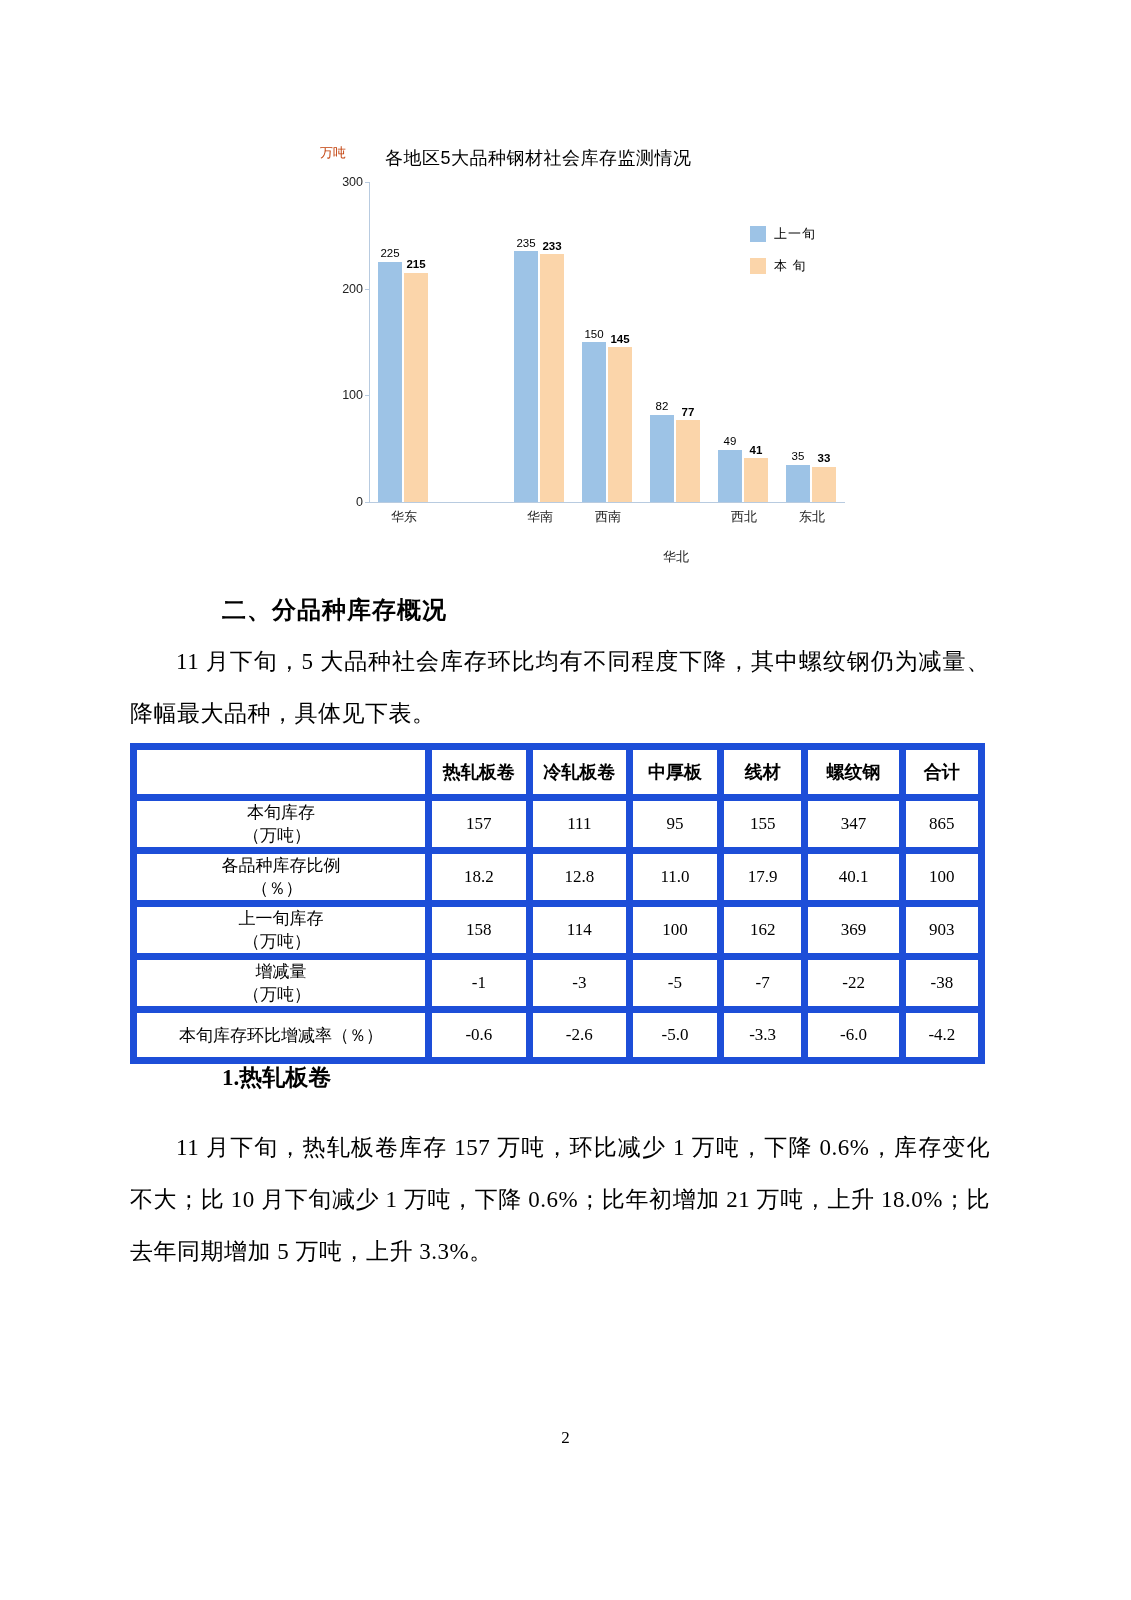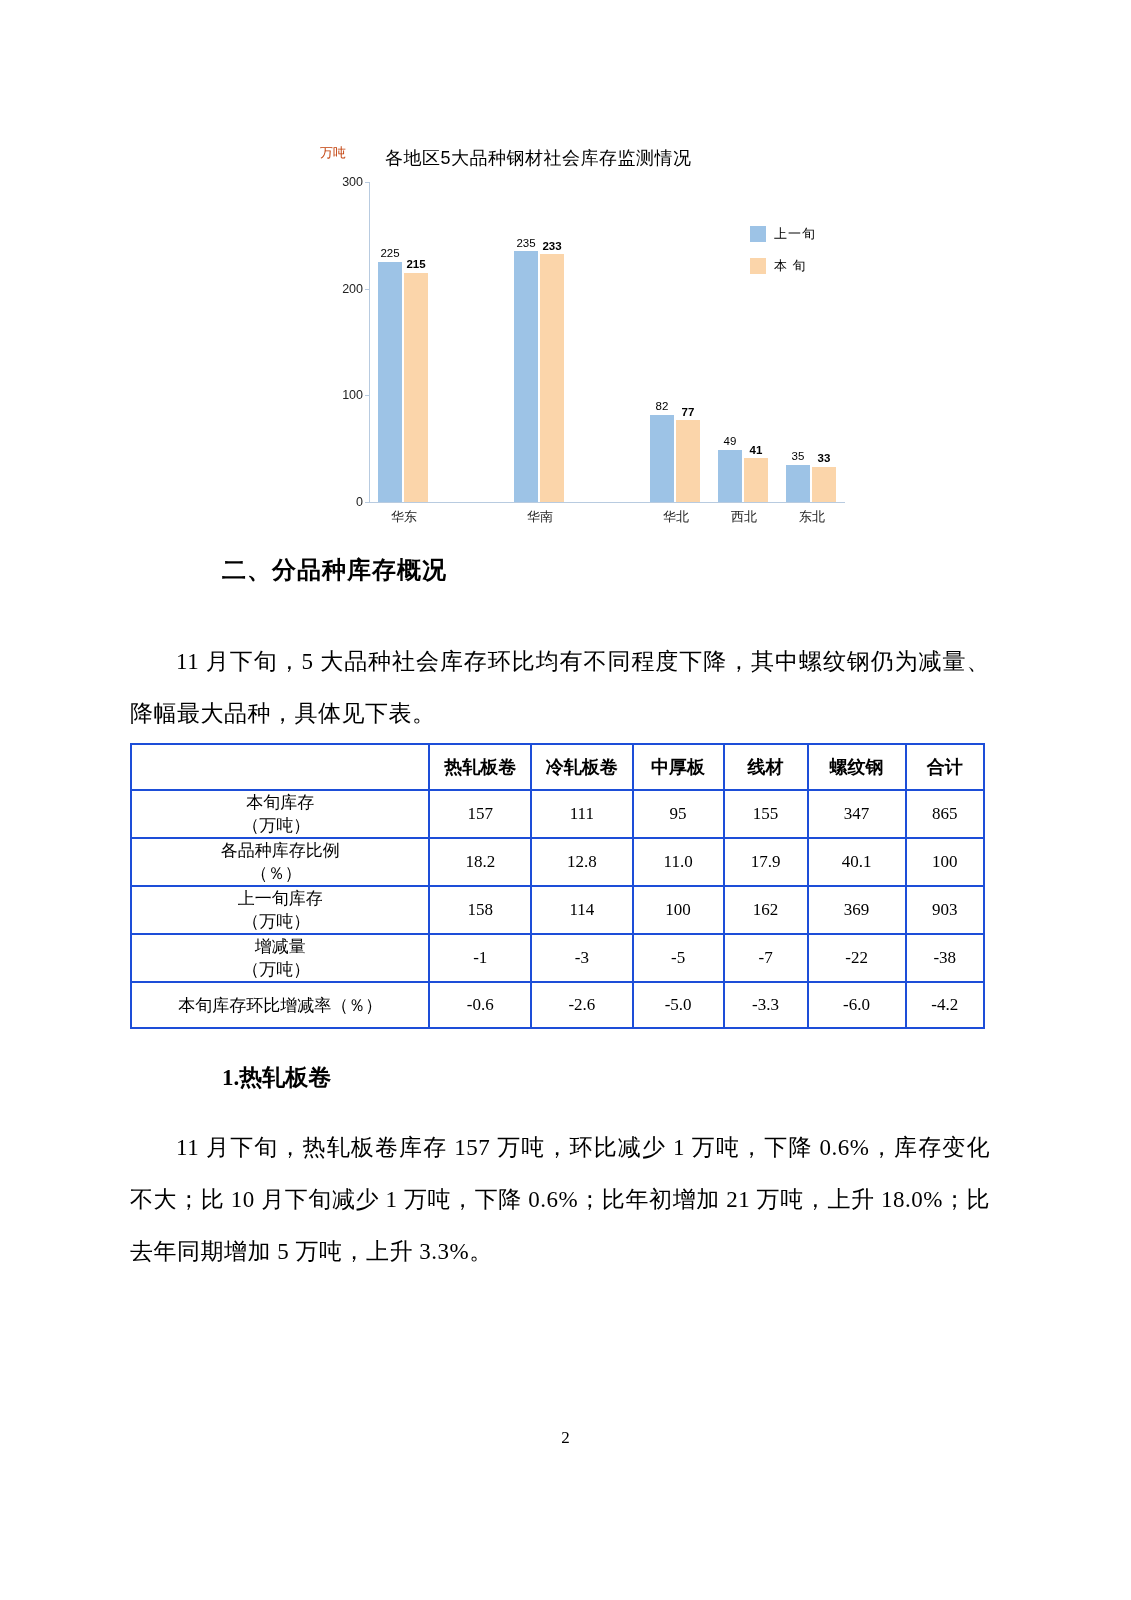--- a/index.html
+++ b/index.html
@@ -143,21 +143,21 @@
   .legend-swatch {
     width: 16px; height: 16px;
     margin-right: 8px;
   }
   .legend-label { letter-spacing: 1px; }
 
   
   .h2 {
     position: absolute;
     left: 222px;
-    top: 554px;
+    top: 594px;
     font-size: 24px;
     font-weight: bold;
     letter-spacing: 1px;
   }
   .para {
     position: absolute;
     left: 130px;
     width: 860px;
     font-size: 23px;
     line-height: 52px;
@@ -179,21 +179,21 @@
   table.inv {
     position: absolute;
     left: 130px;
     top: 743px;
     width: 855px;
     border-collapse: collapse;
     font-size: 17px;
     font-family: "Liberation Serif", serif;
   }
   table.inv td, table.inv th {
-    border: 2px solid #1d4ed8;
+    border: 7px solid #1d4ed8;
     height: 44px;
     text-align: center;
     font-weight: normal;
     padding: 0 4px;
   }
   table.inv th { font-weight: bold; font-size: 18px; }
   td.rowhead {
     text-align: left;
     padding-left: 12px;
     font-size: 17px;
@@ -250,27 +250,34 @@
 
 
         <div class="group" style="left:136px;">
           <div class="bar prev" style="height:250.7px;"></div>
           <div class="bar cur" style="height:248.5px;"></div>
           <div class="bar-label prev" style="bottom:253px;">235</div>
           <div class="bar-label cur" style="bottom:250px;">233</div>
           <div class="xlab" style="left:0px;">华南</div>
         </div>
 
+        <div class="group" style="left:204px;">
+          <div class="bar prev" style="height:160px;"></div>
+          <div class="bar cur" style="height:154.7px;"></div>
+          <div class="bar-label prev" style="bottom:162px;">150</div>
+          <div class="bar-label cur" style="bottom:157px;">145</div>
+          <div class="xlab" style="left:0px;">西南</div>
+        </div>
 
         <div class="group" style="left:272px;">
           <div class="bar prev" style="height:87.5px;"></div>
           <div class="bar cur" style="height:82.1px;"></div>
           <div class="bar-label prev" style="bottom:90px;">82</div>
           <div class="bar-label cur" style="bottom:84px;">77</div>
-          <div class="xlab" style="left:0px;">华北</div>
+          <div class="xlab" style="left:0px;margin-top:40px;">华北</div>
         </div>
 
         <div class="group" style="left:340px;">
           <div class="bar prev" style="height:52.3px;"></div>
           <div class="bar cur" style="height:43.7px;"></div>
           <div class="bar-label prev" style="bottom:55px;">49</div>
           <div class="bar-label cur" style="bottom:46px;">41</div>
           <div class="xlab" style="left:0px;">西北</div>
         </div>
 

